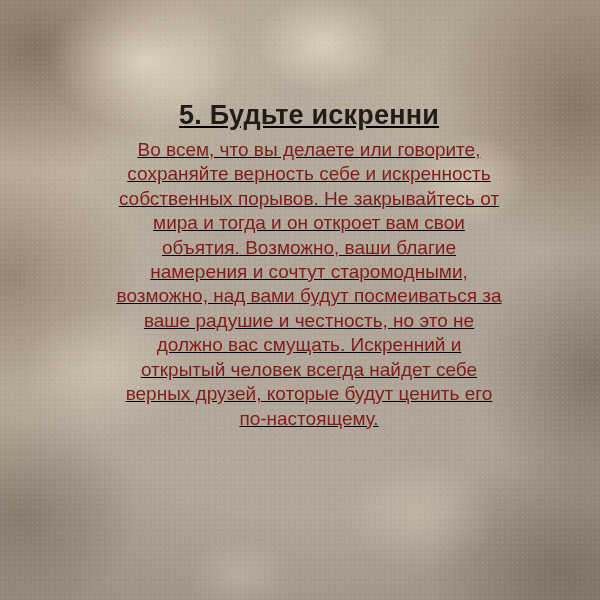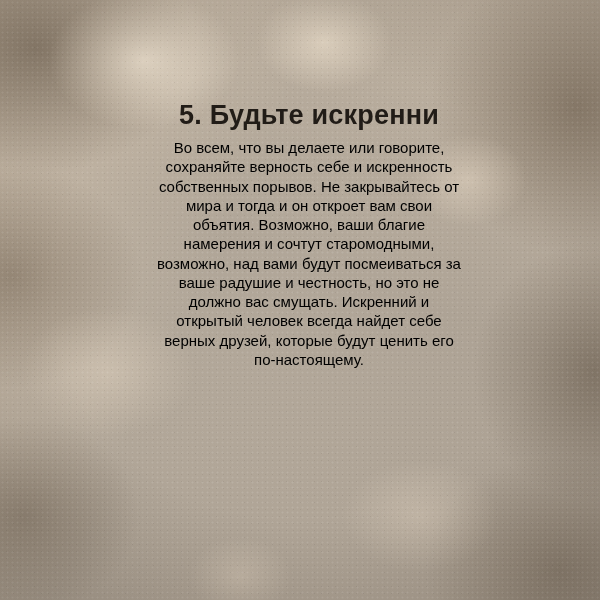--- a/index.html
+++ b/index.html
@@ -64,32 +64,33 @@
     background: radial-gradient(75% 70% at 50% 48%, rgba(0,0,0,0) 55%, rgba(60,50,40,0.22) 100%);
   }
 
   .content {
     position: absolute;
     left: 18px;
     right: 0;
     top: 100px;
     padding: 0 14px;
     text-align: center;
+    text-decoration: underline;
   }
   .title {
     font-size: 27px;
     font-weight: bold;
     color: #211c17;
     letter-spacing: 0.2px;
     margin: 0 0 7px 0;
     line-height: 1.15;
   }
   .body-text {
-    font-size: 15px;
-    color: #000000;
+    font-size: 19px;
+    color: #7f1d1d;
     line-height: 1.285;
     margin: 0;
     padding: 0 6px;
     white-space: pre-line;
   }
 </style>
 </head>
 <body>
 
 <div class="poster">

